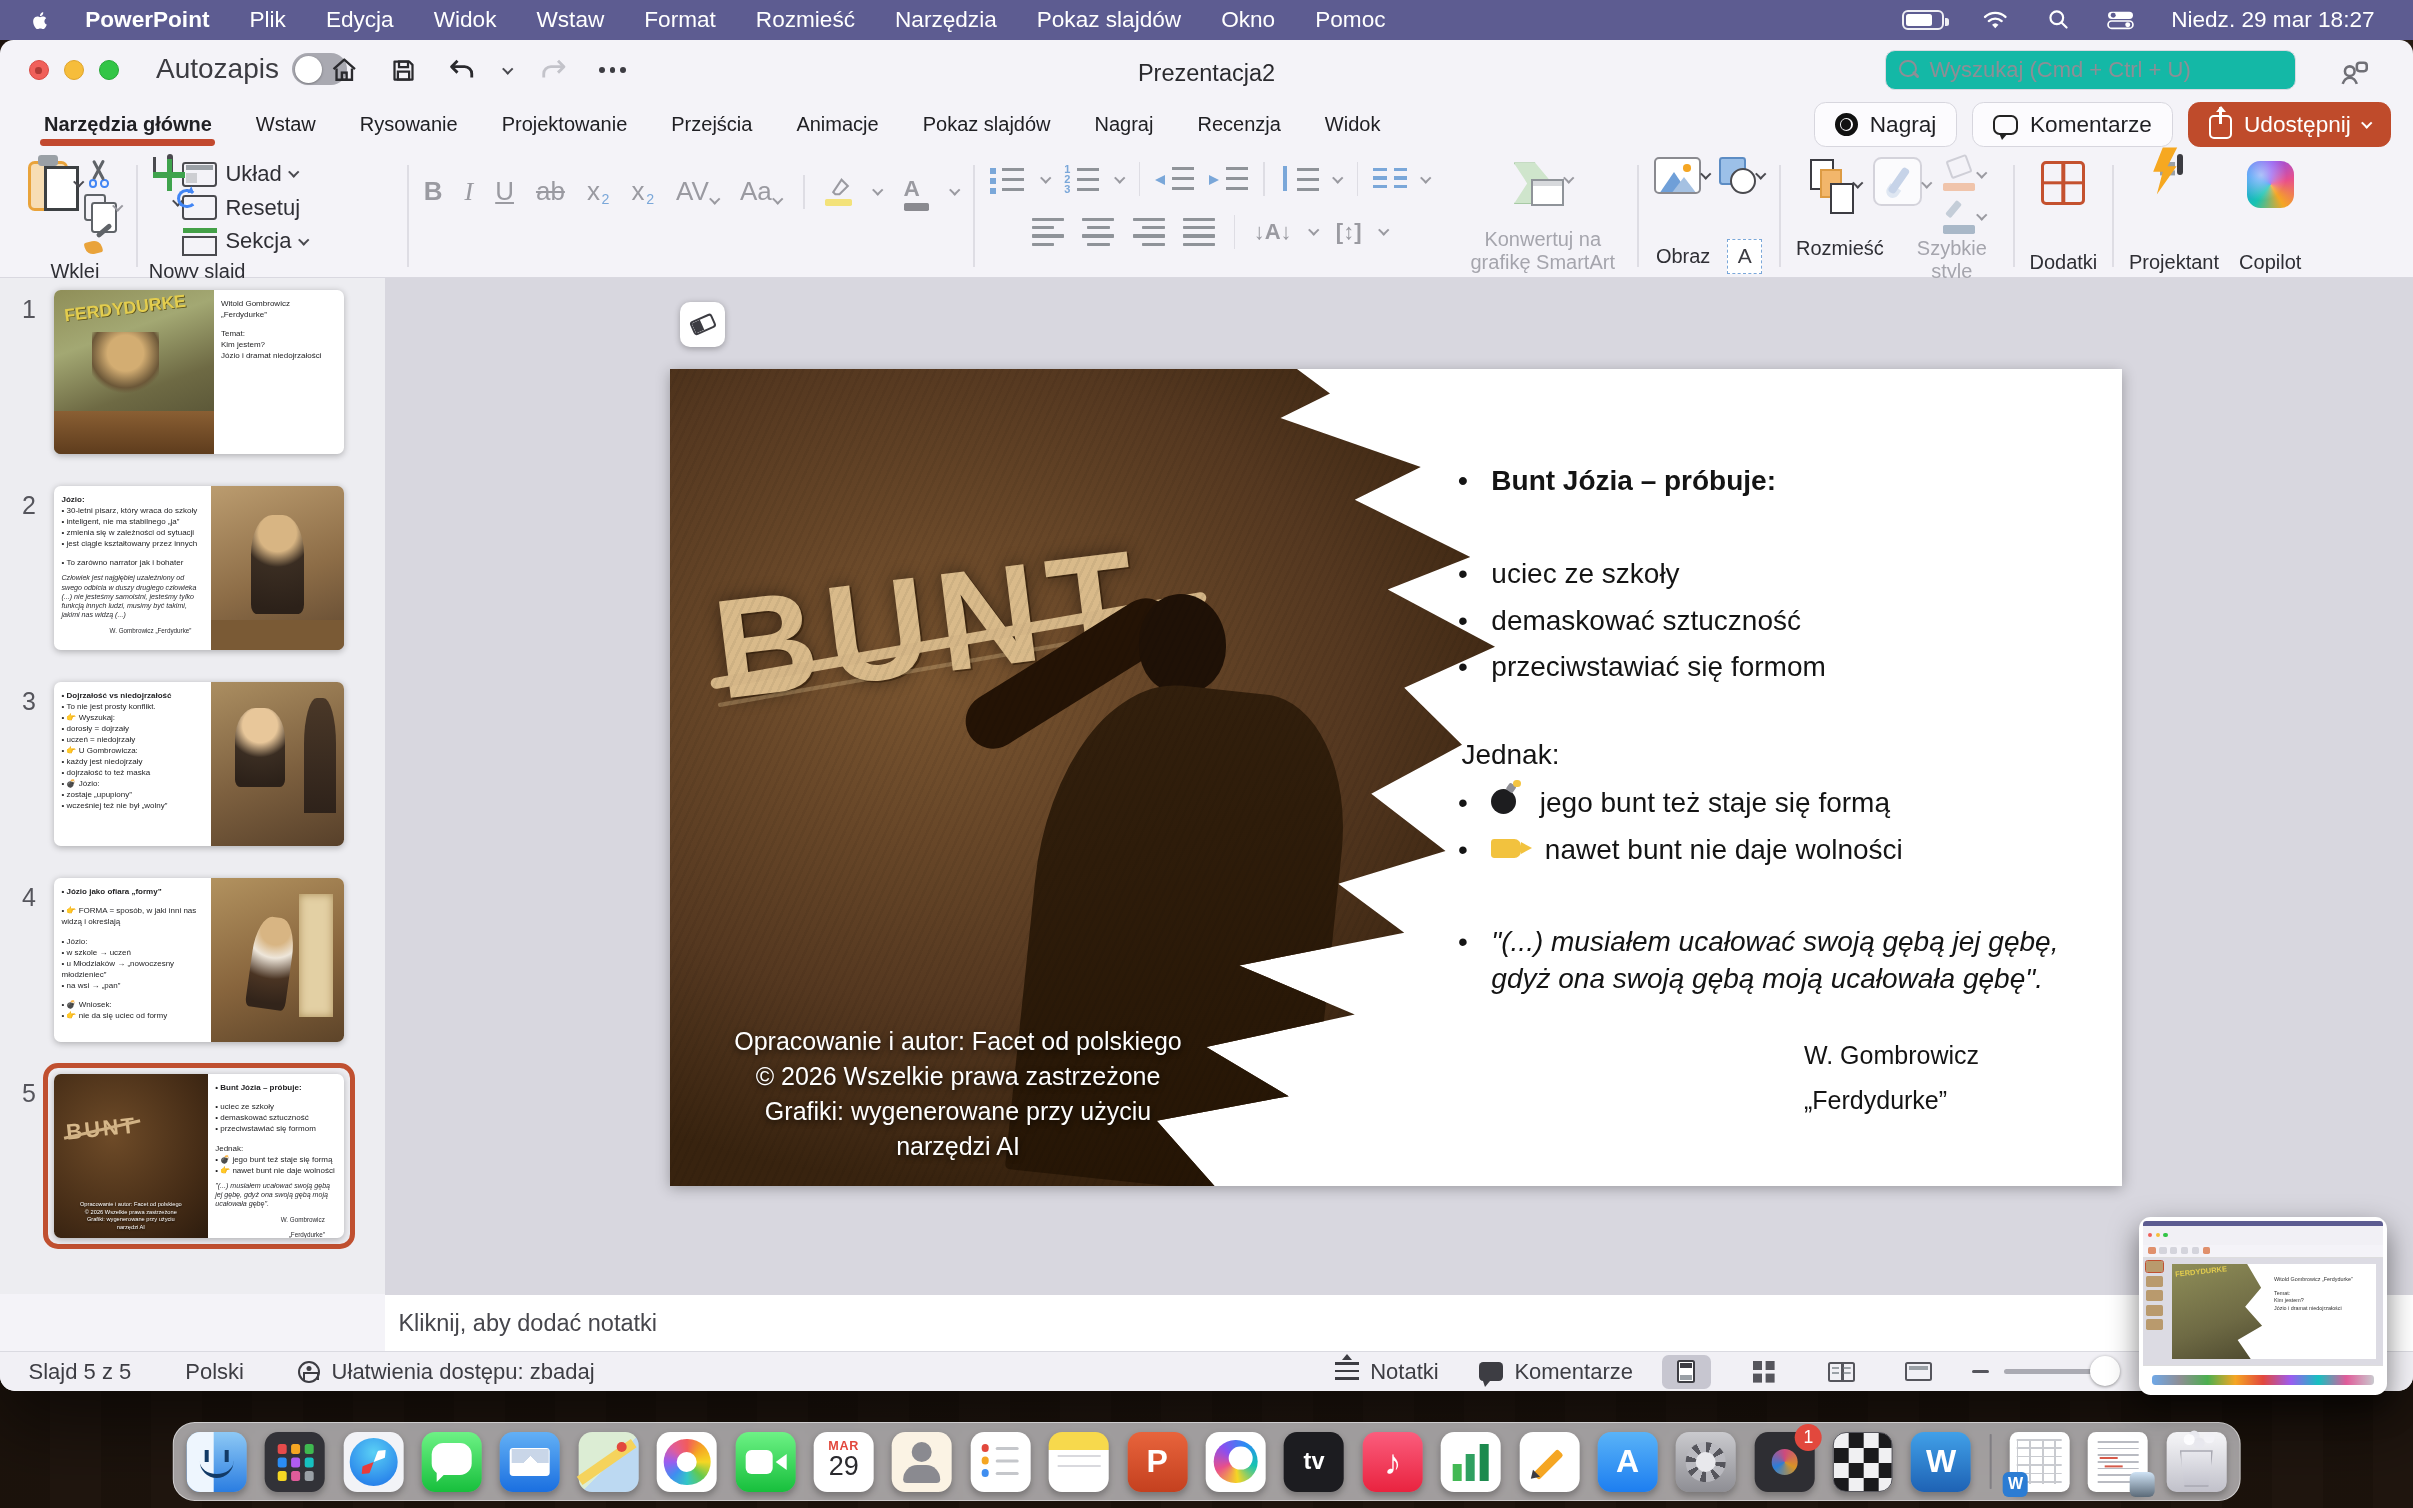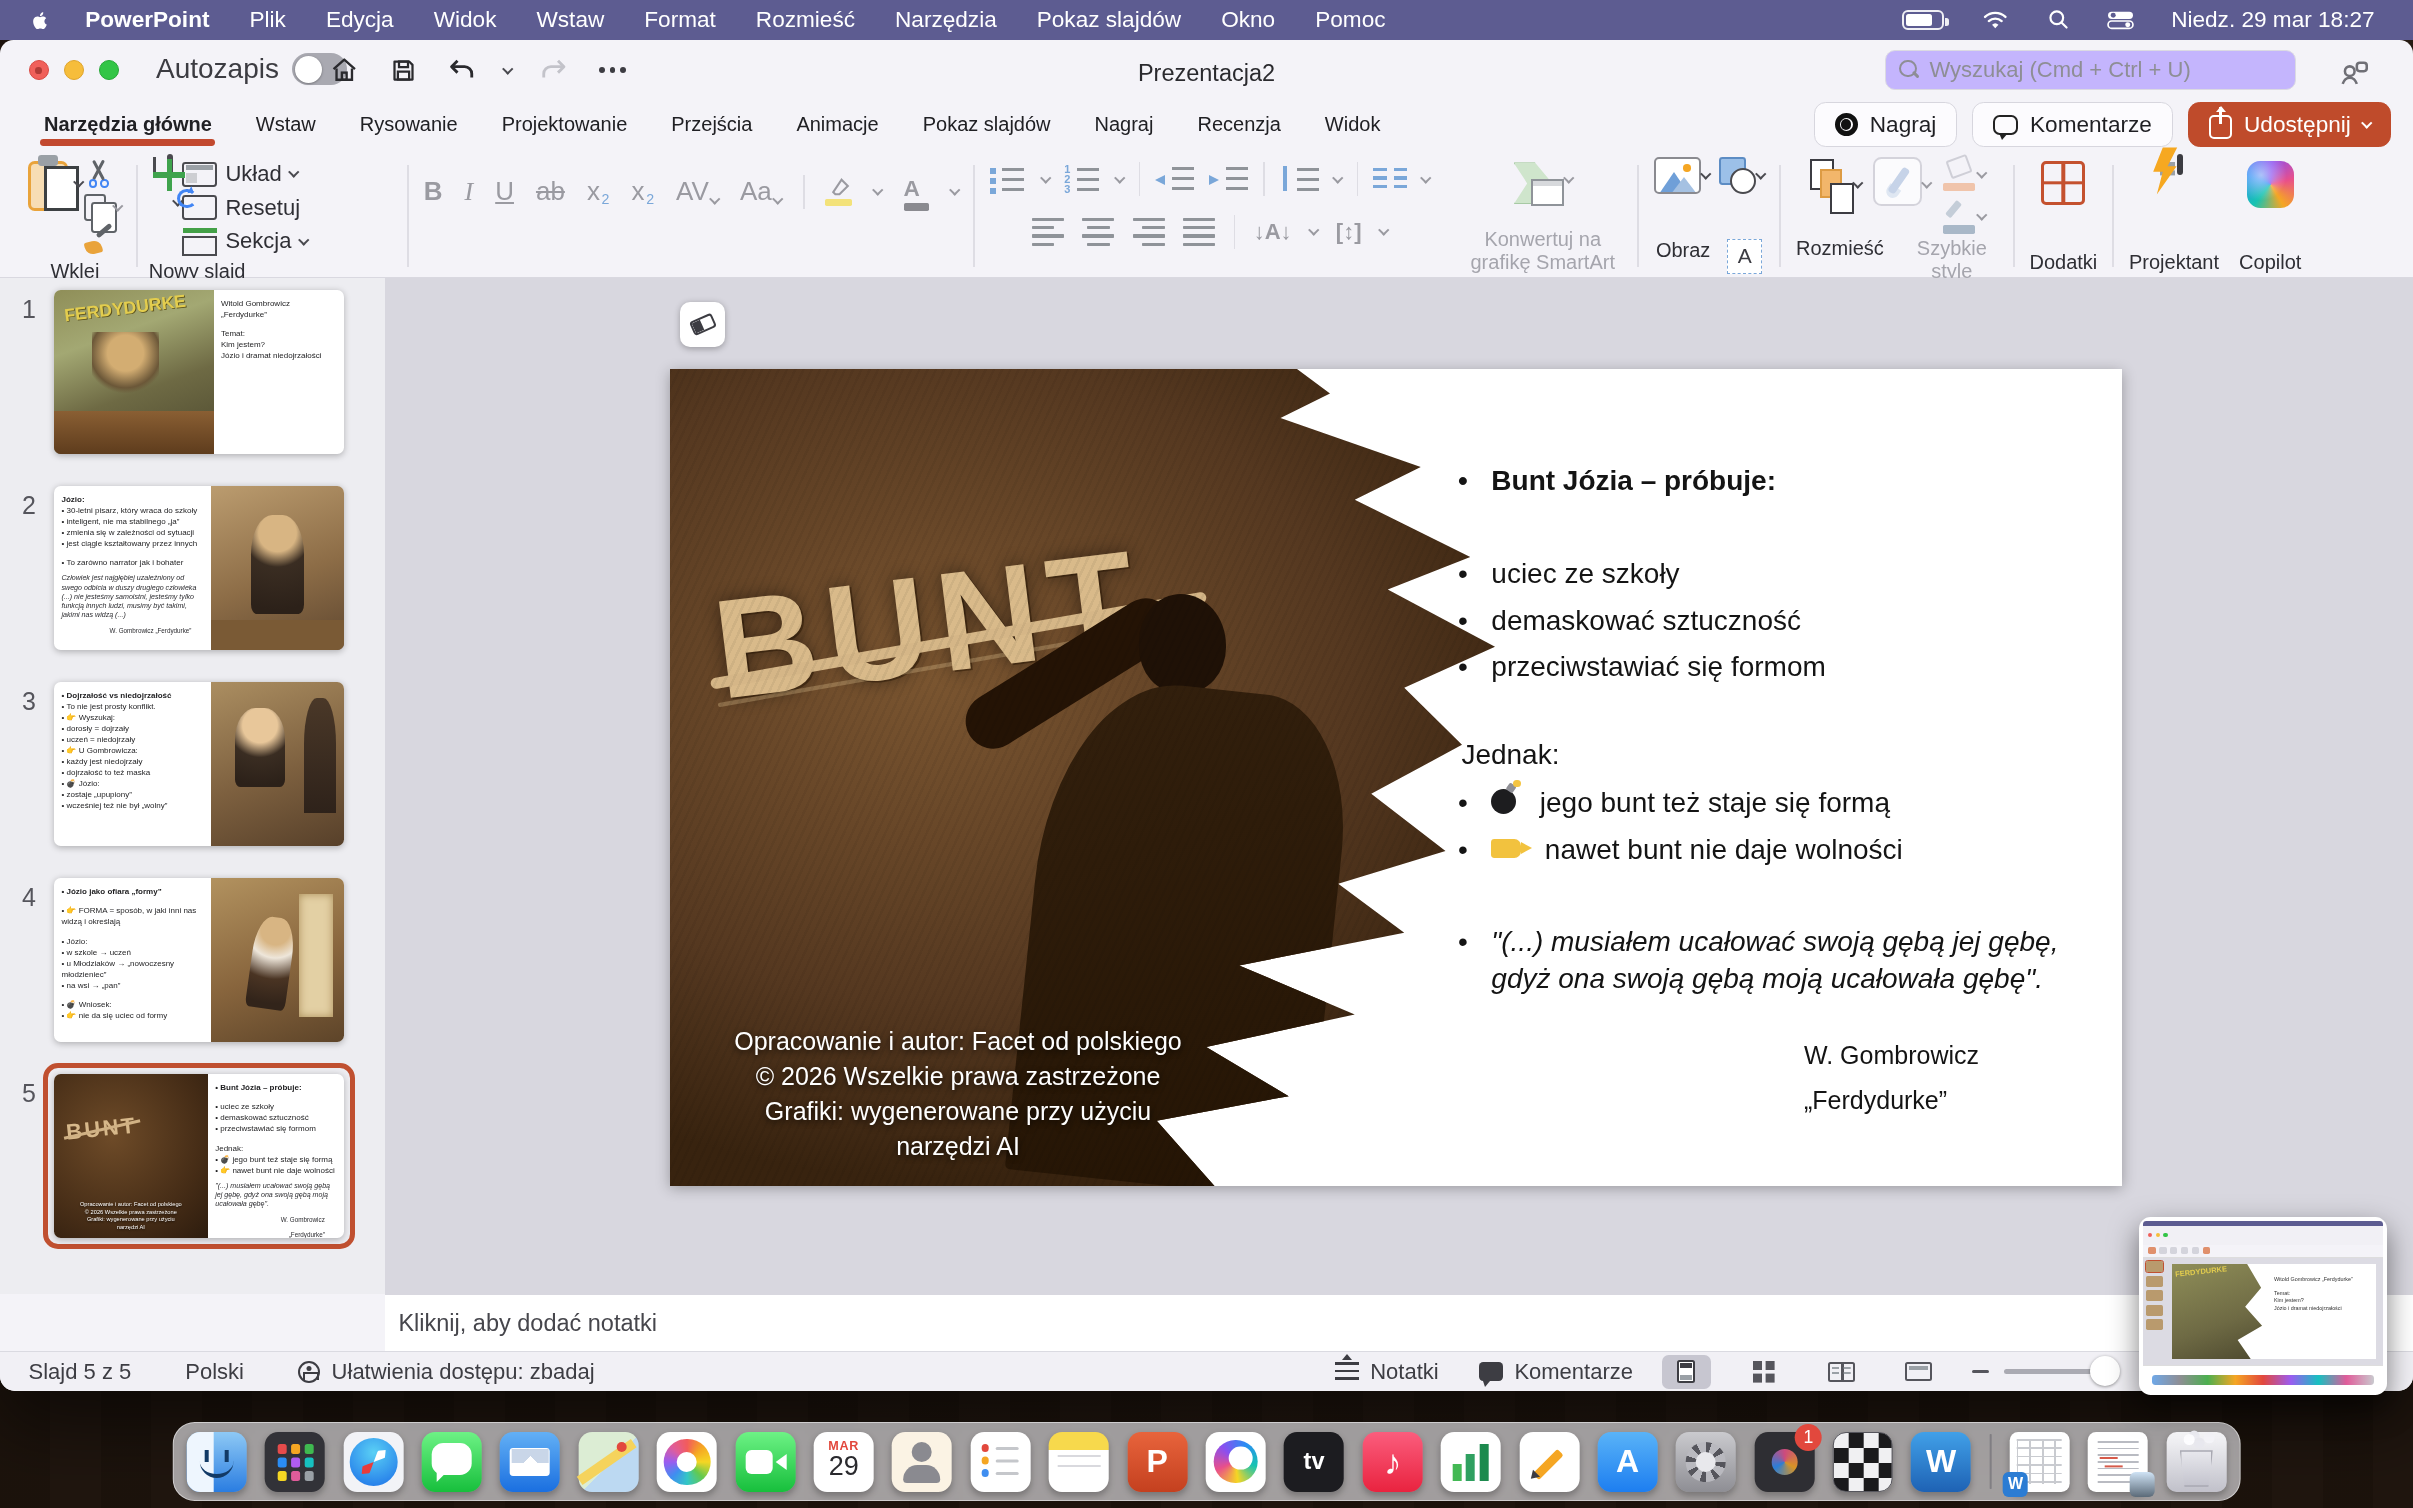--- a/index.html
+++ b/index.html
@@ -31,21 +31,21 @@
 .light.g{background:#32c546;border:0.8px solid #27a838}
 .autosave{position:absolute;left:156px;top:13.4px;display:flex;align-items:center;gap:13.4px}
 .autosave .lbl{font-size:28px;color:#3c3c42}
 .toggle{width:55px;height:32px;background:#a9a9b1;border-radius:16px;position:relative}
 .toggle::after{content:"";position:absolute;left:2.5px;top:2.5px;width:27px;height:27px;border-radius:50%;background:#fff;box-shadow:0 0.8px 2.5px rgba(0,0,0,.35)}
 .tb-icons{position:absolute;left:327px;top:13.4px;display:flex;align-items:center;gap:25px}
 .tbic{width:34px;height:34px;display:flex;align-items:center;justify-content:center}
 .dots3{display:flex;gap:5px}
 .dots3 i{width:5.9px;height:5.9px;border-radius:50%;background:#3c3c42}
 .wtitle{position:absolute;left:0;right:0;top:20px;text-align:center;font-size:23.5px;color:#2a2a2e;font-weight:500}
-.search{position:absolute;right:117px;top:10px;width:411px;height:40px;background:#c4b5fd;border:1.7px solid #dbdae2;border-radius:10px;display:flex;align-items:center;padding:0 13.4px;gap:10px}
+.search{position:absolute;right:117px;top:10px;width:411px;height:40px;background:#14b8a6;border:1.7px solid #dbdae2;border-radius:10px;display:flex;align-items:center;padding:0 13.4px;gap:10px}
 .search input{border:none;outline:none;font-size:22px;color:#3c3c42;width:100%;font-family:"Liberation Sans",sans-serif;background:transparent}
 .search input::placeholder{color:#8e8e95}
 .mag{width:20px;height:20px;position:relative;flex:0 0 auto}
 .mag::before{content:"";position:absolute;left:0;top:0;width:13.4px;height:13.4px;border:2.5px solid #8e8e95;border-radius:50%}
 .mag::after{content:"";position:absolute;left:12.6px;top:12.6px;width:7.5px;height:2.5px;background:#8e8e95;transform:rotate(45deg);border-radius:1.7px}
 .presence{position:absolute;right:42px;top:17px;color:#6f6f76}
 
 .tabsrow{position:absolute;top:60px;left:0;right:0;height:49px;display:flex;align-items:center;padding-left:22px}
 .rtab{font-size:20px;color:#202024;padding:6.7px 22px;position:relative;white-space:nowrap}
 .rtab.active{font-weight:bold}
@@ -633,21 +633,21 @@
       <div class="rdiv"></div>
       <div class="rgroup">
         <div class="rrow" style="align-items:center">
           <span class="ic-img">
               <i></i>
             </span>
             <span class="chev sm"></span>
           <span class="ic-shape" style="margin-left:8.4px"></span>
             <span class="chev sm"></span>
         </div>
-        <div class="rrow" style="align-items:flex-start;margin-top:auto;gap:17px">
+        <div class="rrow" style="align-items:center;margin-top:auto;gap:17px">
           <span class="rlabel" style="margin-top:0;padding-top:0">Obraz</span>
           <span class="ic-tb">A</span>
         </div>
       </div>
       <div class="rdiv"></div>
       <div class="rgroup">
         <div class="rrow" style="align-items:flex-start">
           <span class="ic-arr">
               <i></i>
             </span>

